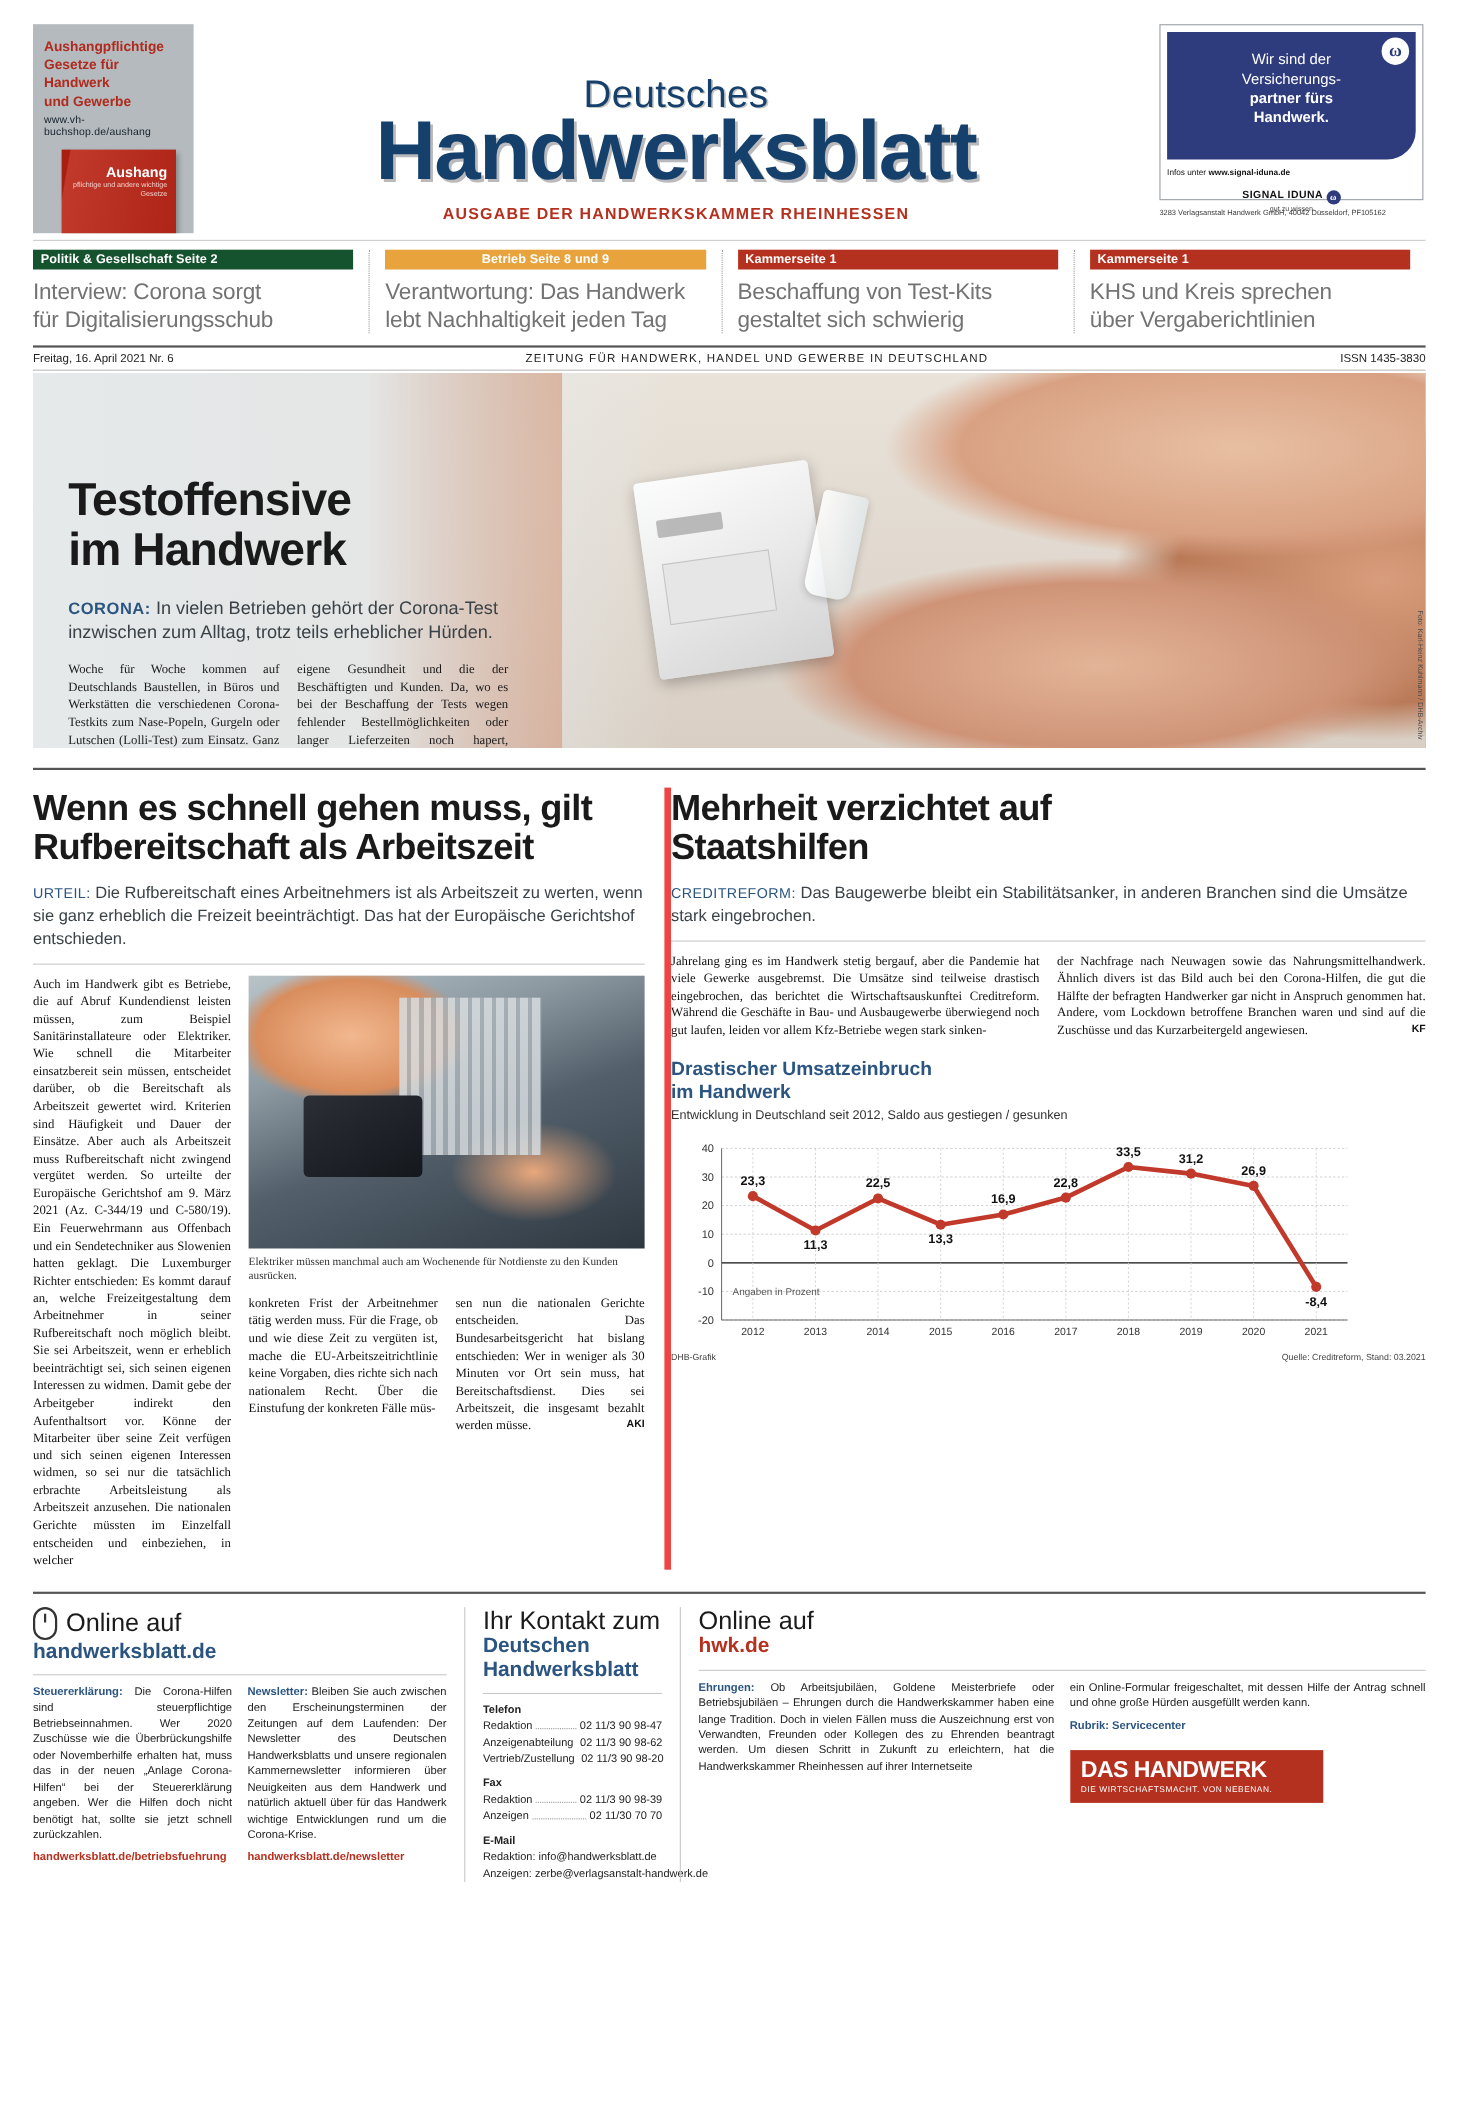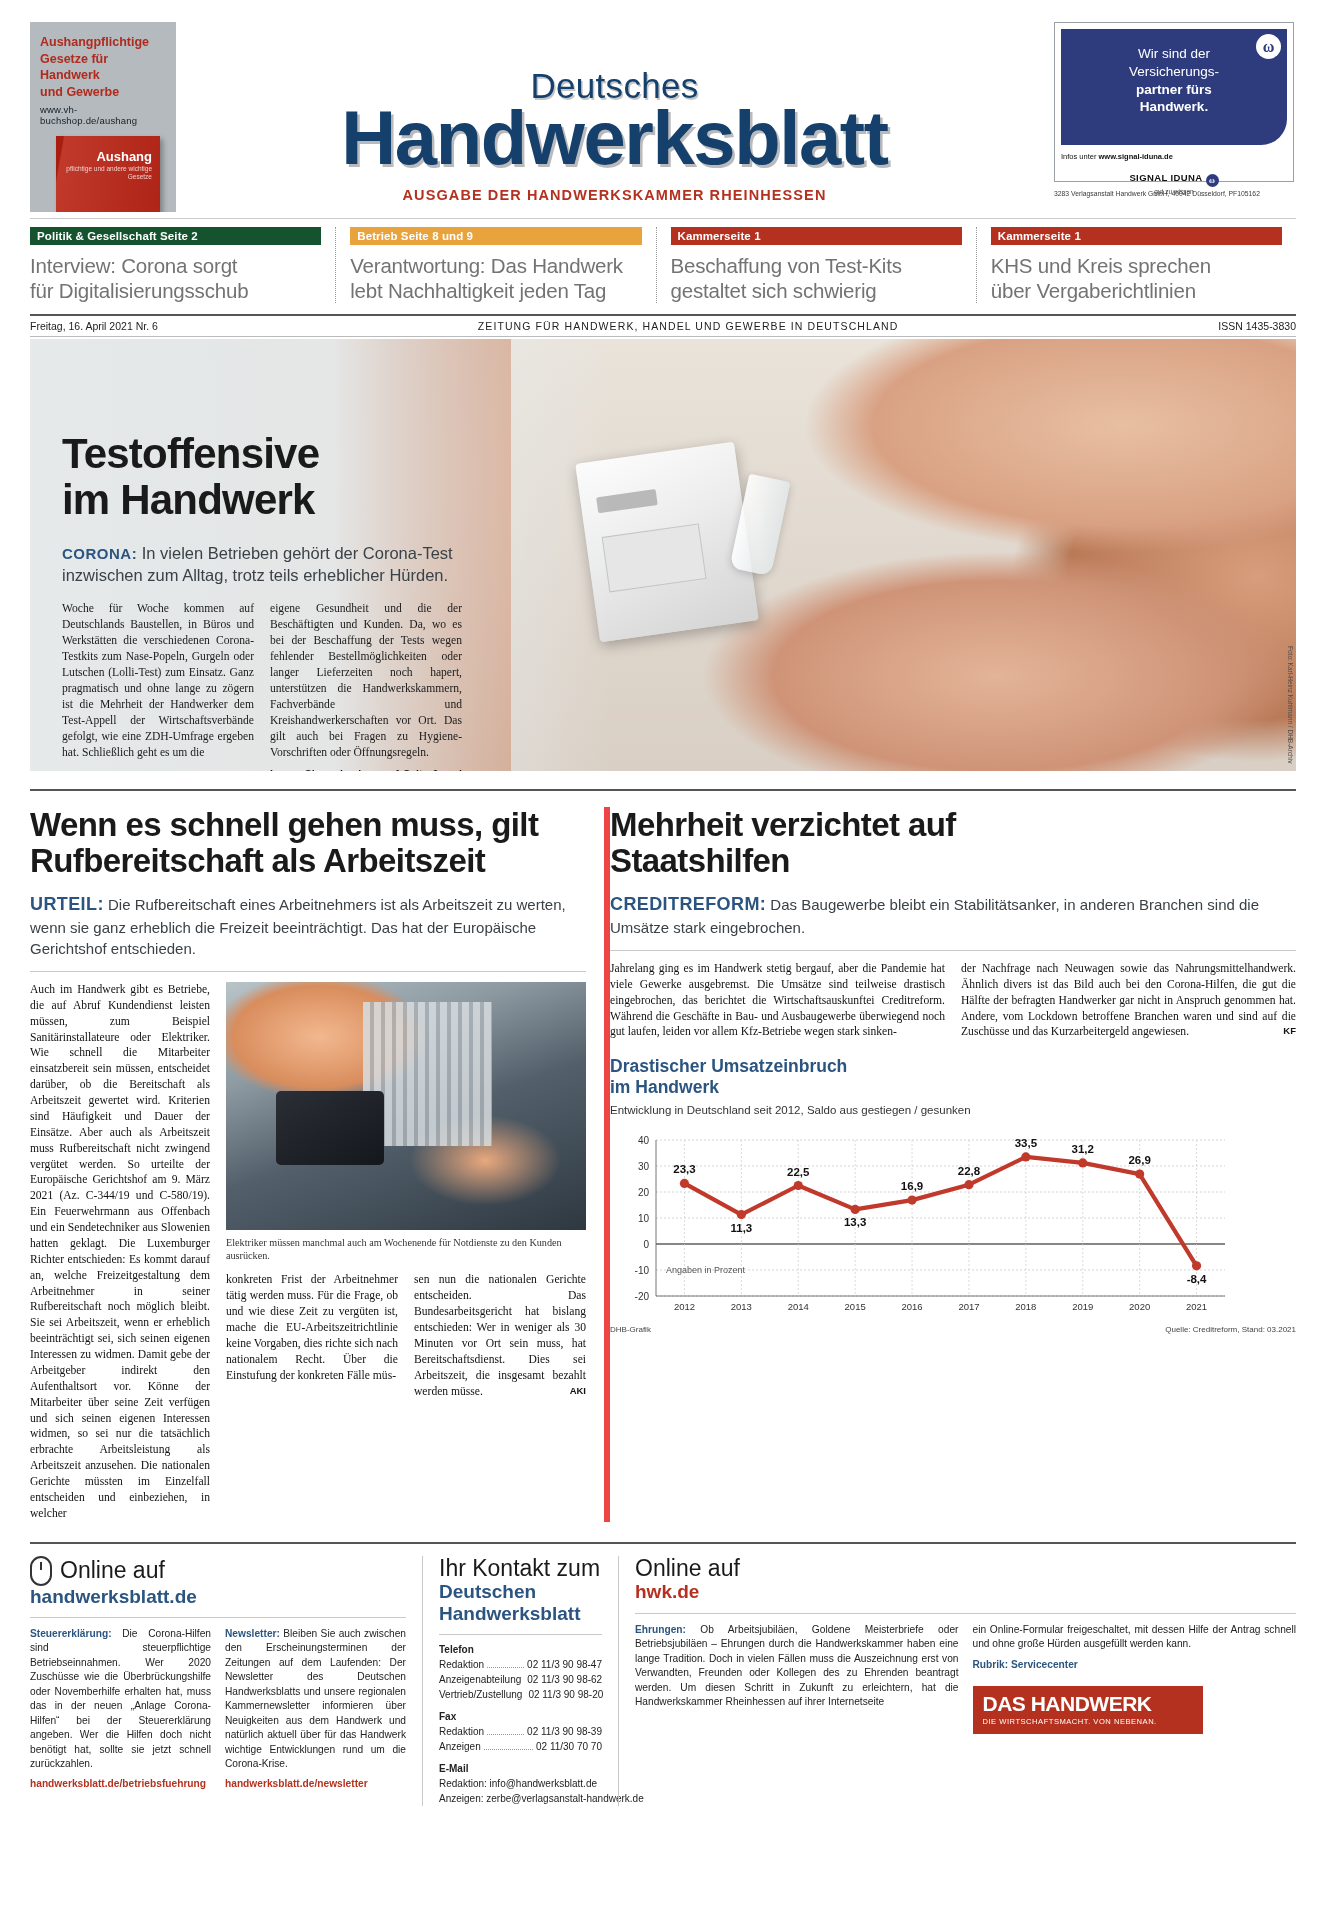--- a/index.html
+++ b/index.html
@@ -77,34 +77,34 @@
 
   
   .teasers { display: flex; border-top: 1px solid #ccc; margin-top: 6px; padding-top: 8px; }
   .teaser { flex: 1; padding-right: 14px; position: relative; }
   .teaser + .teaser { padding-left: 14px; border-left: 1px dotted #9a9a9a; }
   .teaser-kicker {
     color: #fff; font-size: 11.5px; font-weight: bold; padding: 3px 7px 3px 7px;
     display: block; letter-spacing: .1px;
   }
   .k-blue { background: #14532d; }
-  .k-orange { background: #e8a33d; }
+  .k-orange { background: #e8a33d; text-align: center; }
   .k-red { background: #b5311f; }
   .teaser-head { font-size: 20.5px; line-height: 1.2; color: #737373; margin-top: 9px; letter-spacing: -.2px; }
 
   
   .dateline {
     display: flex; justify-content: space-between; align-items: center;
     border-top: 2px solid #555; border-bottom: 1px solid #bbb;
     margin-top: 11px; padding: 4px 0 4px 0; font-size: 10.5px; color: #222;
   }
   .dateline .mid { letter-spacing: 1.1px; font-size: 10.5px; }
 
   
-  .hero { position: relative; height: 432px; margin-top: 2px; overflow: hidden; }
+  .hero { position: relative; height: 341px; margin-top: 2px; overflow: hidden; }
   .hero-photo {
     position: absolute; inset: 0;
     background:
       radial-gradient(circle at 72% 30%, #f0cdb5 0%, #e5b99c 22%, #d8a184 42%, #c08463 64%, #9e6247 85%),
       linear-gradient(140deg,#dfe9ec 0%, #cfd9dc 30%, #c4a88f 55%, #a87355 100%);
   }
   .hero-hands {
     position:absolute; right:0; top:0; width: 62%; height: 100%;
     background:
       radial-gradient(ellipse 58% 42% at 78% 20%, #e8bfa2 0%, #d9a183 55%, rgba(200,140,110,0) 70%),
@@ -151,21 +151,21 @@
   }
 
   
   .main-rule { border-top: 2px solid #555; margin-top: 18px; }
   .main { display: flex; margin-top: 16px; }
   .col-left { width: 574px; padding-right: 18px; }
   .col-right { flex: 1; border-left: 6px solid #ef4444; }
 
   .art-h1 { font-size: 33px; line-height: 1.1; letter-spacing: -.6px; color: #1a1a1a; }
   .art-lead { font-size: 15px; line-height: 1.4; color: #3a4247; margin-top: 12px; }
-  .art-lead b { color: #2b5580; font-weight: bold; font-size: 18px; letter-spacing: .4px; }
+  .art-lead b { color: #2b5580; font-weight: normal; font-size: 13px; letter-spacing: .4px; }
   .art-rule { border-top: 1px solid #c9c9c9; margin-top: 12px; }
 
   .body-cols { display: flex; gap: 16px; margin-top: 10px; }
   .bc {
     flex: 1; font-family: "Liberation Serif", serif; font-size: 11.6px; line-height: 1.37;
     text-align: justify; color: #111;
   }
   .bc .sig { font-family: "Liberation Sans", sans-serif; font-weight: bold; font-size: 9.5px; }
 
   .photo-elec {

